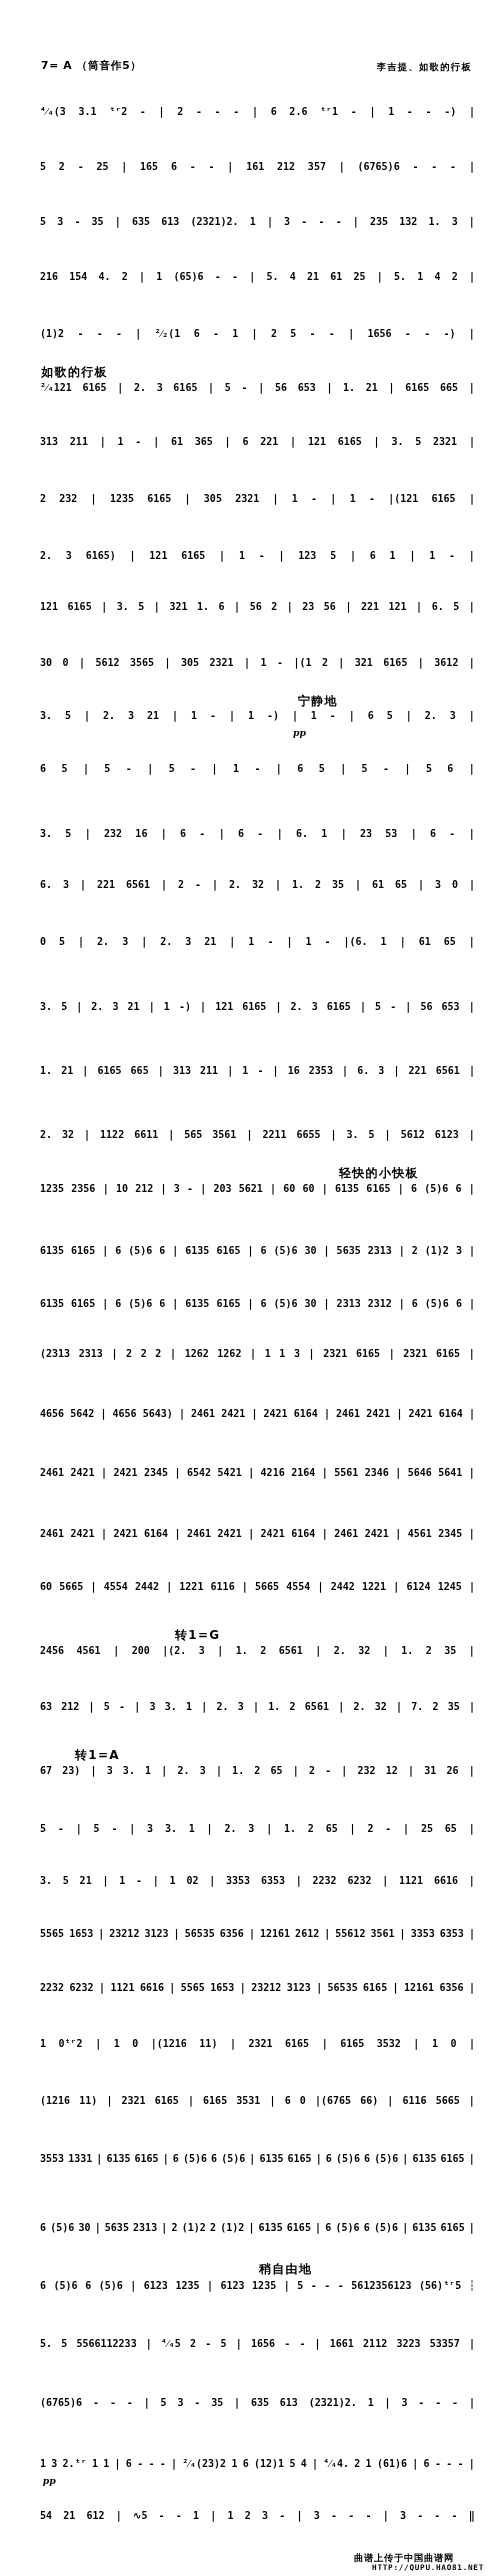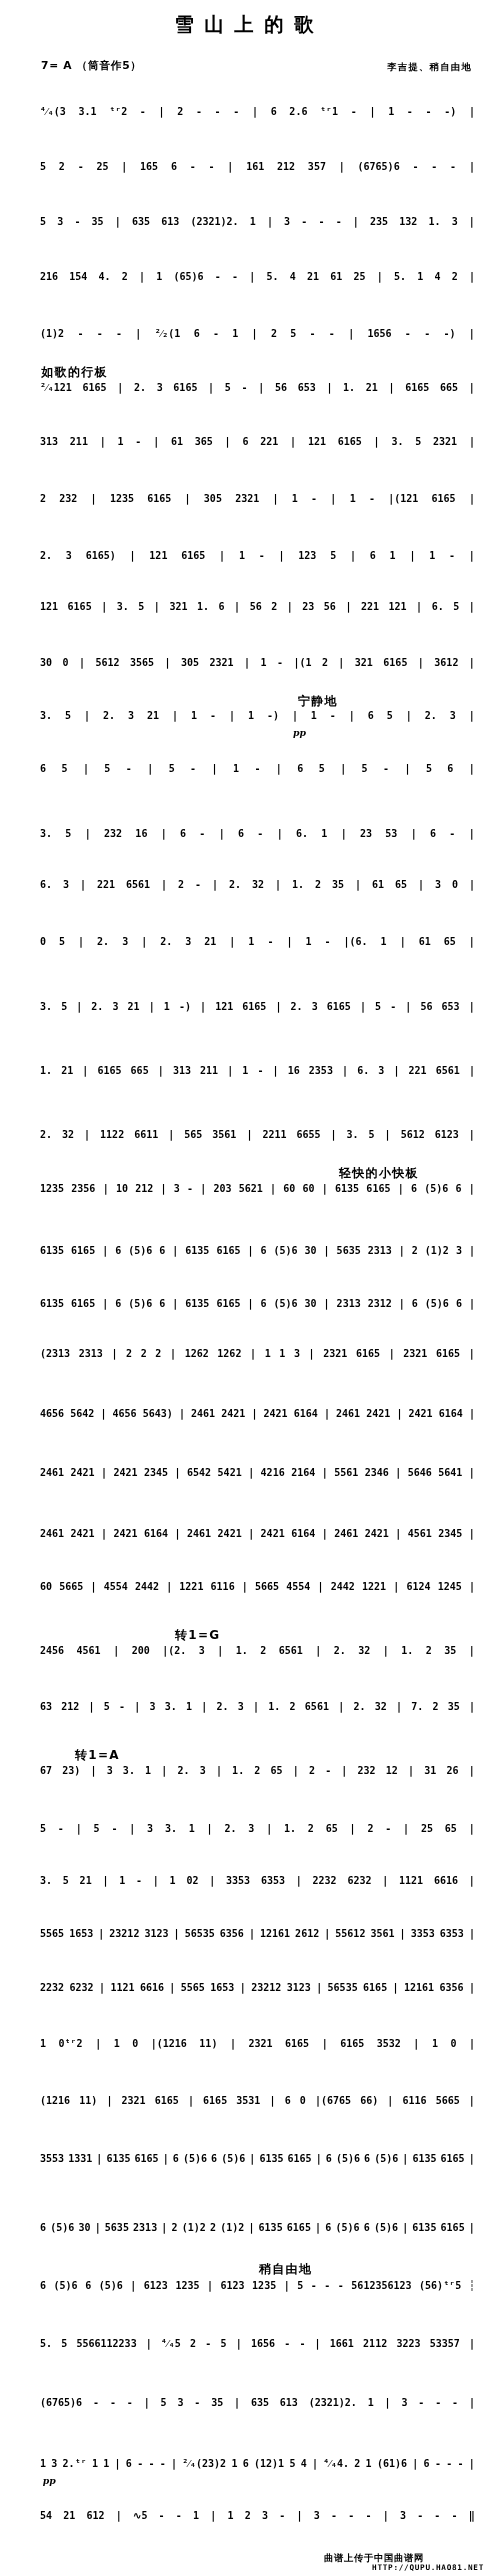--- a/index.html
+++ b/index.html
@@ -40,40 +40,39 @@
     font-size:12px;font-weight:700;letter-spacing:1.3px;
     white-space:nowrap;
   }
   .score-line .dynamic{
     position:absolute;
     font-family:"DejaVu Serif",serif;
     font-style:italic;font-weight:700;font-size:9.3px;
   }
   .footer{
     position:absolute;right:4px;bottom:2.7px;
-    text-align:left;line-height:10px;
+    text-align:center;line-height:10px;
   }
   .footer .site{
     font-size:9.3px;font-weight:700;letter-spacing:0.7px;
     font-family:"DejaVu Sans",sans-serif;
   }
   .footer .url{
     font-size:7.7px;font-weight:700;
     font-family:"DejaVu Sans Mono",monospace;
     letter-spacing:0.7px;
     margin-left:48px;
   }
 </style>
 </head>
 <body>
 
 <div class="page">
-  <h1 class="title">雪山上的歌</h1>
   <span class="key-sig">7= A （筒音作5）</span>
-  <span class="composers">李吉提、稍自由地</span>
+  <span class="composers">李吉提、如歌的行板</span>
 
   <div class="score" id="score">
       <div class="score-line" style="top: 105px;"><span class="tok">⁴⁄₄(3</span><span class="tok">3.1</span><span class="tok">ᵗʳ2</span><span class="tok">-</span><span class="tok">|</span><span class="tok">2</span><span class="tok">-</span><span class="tok">-</span><span class="tok">-</span><span class="tok">|</span><span class="tok">6</span><span class="tok">2.6</span><span class="tok">ᵗʳ1</span><span class="tok">-</span><span class="tok">|</span><span class="tok">1</span><span class="tok">-</span><span class="tok">-</span><span class="tok">-)</span><span class="tok">|</span></div>
       <div class="score-line" style="top: 160px;"><span class="tok">5</span><span class="tok">2</span><span class="tok">-</span><span class="tok">25</span><span class="tok">|</span><span class="tok">165</span><span class="tok">6</span><span class="tok">-</span><span class="tok">-</span><span class="tok">|</span><span class="tok">161</span><span class="tok">212</span><span class="tok">357</span><span class="tok">|</span><span class="tok">(6765)6</span><span class="tok">-</span><span class="tok">-</span><span class="tok">-</span><span class="tok">|</span></div>
       <div class="score-line" style="top: 215px;"><span class="tok">5</span><span class="tok">3</span><span class="tok">-</span><span class="tok">35</span><span class="tok">|</span><span class="tok">635</span><span class="tok">613</span><span class="tok">(2321)2.</span><span class="tok">1</span><span class="tok">|</span><span class="tok">3</span><span class="tok">-</span><span class="tok">-</span><span class="tok">-</span><span class="tok">|</span><span class="tok">235</span><span class="tok">132</span><span class="tok">1.</span><span class="tok">3</span><span class="tok">|</span></div>
       <div class="score-line" style="top: 270px;"><span class="tok">216</span><span class="tok">154</span><span class="tok">4.</span><span class="tok">2</span><span class="tok">|</span><span class="tok">1</span><span class="tok">(65)6</span><span class="tok">-</span><span class="tok">-</span><span class="tok">|</span><span class="tok">5.</span><span class="tok">4</span><span class="tok">21</span><span class="tok">61</span><span class="tok">25</span><span class="tok">|</span><span class="tok">5.</span><span class="tok">1</span><span class="tok">4</span><span class="tok">2</span><span class="tok">|</span></div>
       <div class="score-line" style="top: 327px;"><span class="tok">(1)2</span><span class="tok">-</span><span class="tok">-</span><span class="tok">-</span><span class="tok">|</span><span class="tok">²⁄₂(1</span><span class="tok">6</span><span class="tok">-</span><span class="tok">1</span><span class="tok">|</span><span class="tok">2</span><span class="tok">5</span><span class="tok">-</span><span class="tok">-</span><span class="tok">|</span><span class="tok">1656</span><span class="tok">-</span><span class="tok">-</span><span class="tok">-)</span><span class="tok">|</span></div>
       <div class="score-line" style="top: 381px;"><span class="tok">²⁄₄121</span><span class="tok">6165</span><span class="tok">|</span><span class="tok">2.</span><span class="tok">3</span><span class="tok">6165</span><span class="tok">|</span><span class="tok">5</span><span class="tok">-</span><span class="tok">|</span><span class="tok">56</span><span class="tok">653</span><span class="tok">|</span><span class="tok">1.</span><span class="tok">21</span><span class="tok">|</span><span class="tok">6165</span><span class="tok">665</span><span class="tok">|</span><span class="marking" style="left: 1.3px; top: -16px;">如歌的行板</span></div>
       <div class="score-line" style="top: 435px;"><span class="tok">313</span><span class="tok">211</span><span class="tok">|</span><span class="tok">1</span><span class="tok">-</span><span class="tok">|</span><span class="tok">61</span><span class="tok">365</span><span class="tok">|</span><span class="tok">6</span><span class="tok">221</span><span class="tok">|</span><span class="tok">121</span><span class="tok">6165</span><span class="tok">|</span><span class="tok">3.</span><span class="tok">5</span><span class="tok">2321</span><span class="tok">|</span></div>
       <div class="score-line" style="top: 492px;"><span class="tok">2</span><span class="tok">232</span><span class="tok">|</span><span class="tok">1235</span><span class="tok">6165</span><span class="tok">|</span><span class="tok">305</span><span class="tok">2321</span><span class="tok">|</span><span class="tok">1</span><span class="tok">-</span><span class="tok">|</span><span class="tok">1</span><span class="tok">-</span><span class="tok">|(121</span><span class="tok">6165</span><span class="tok">|</span></div>

